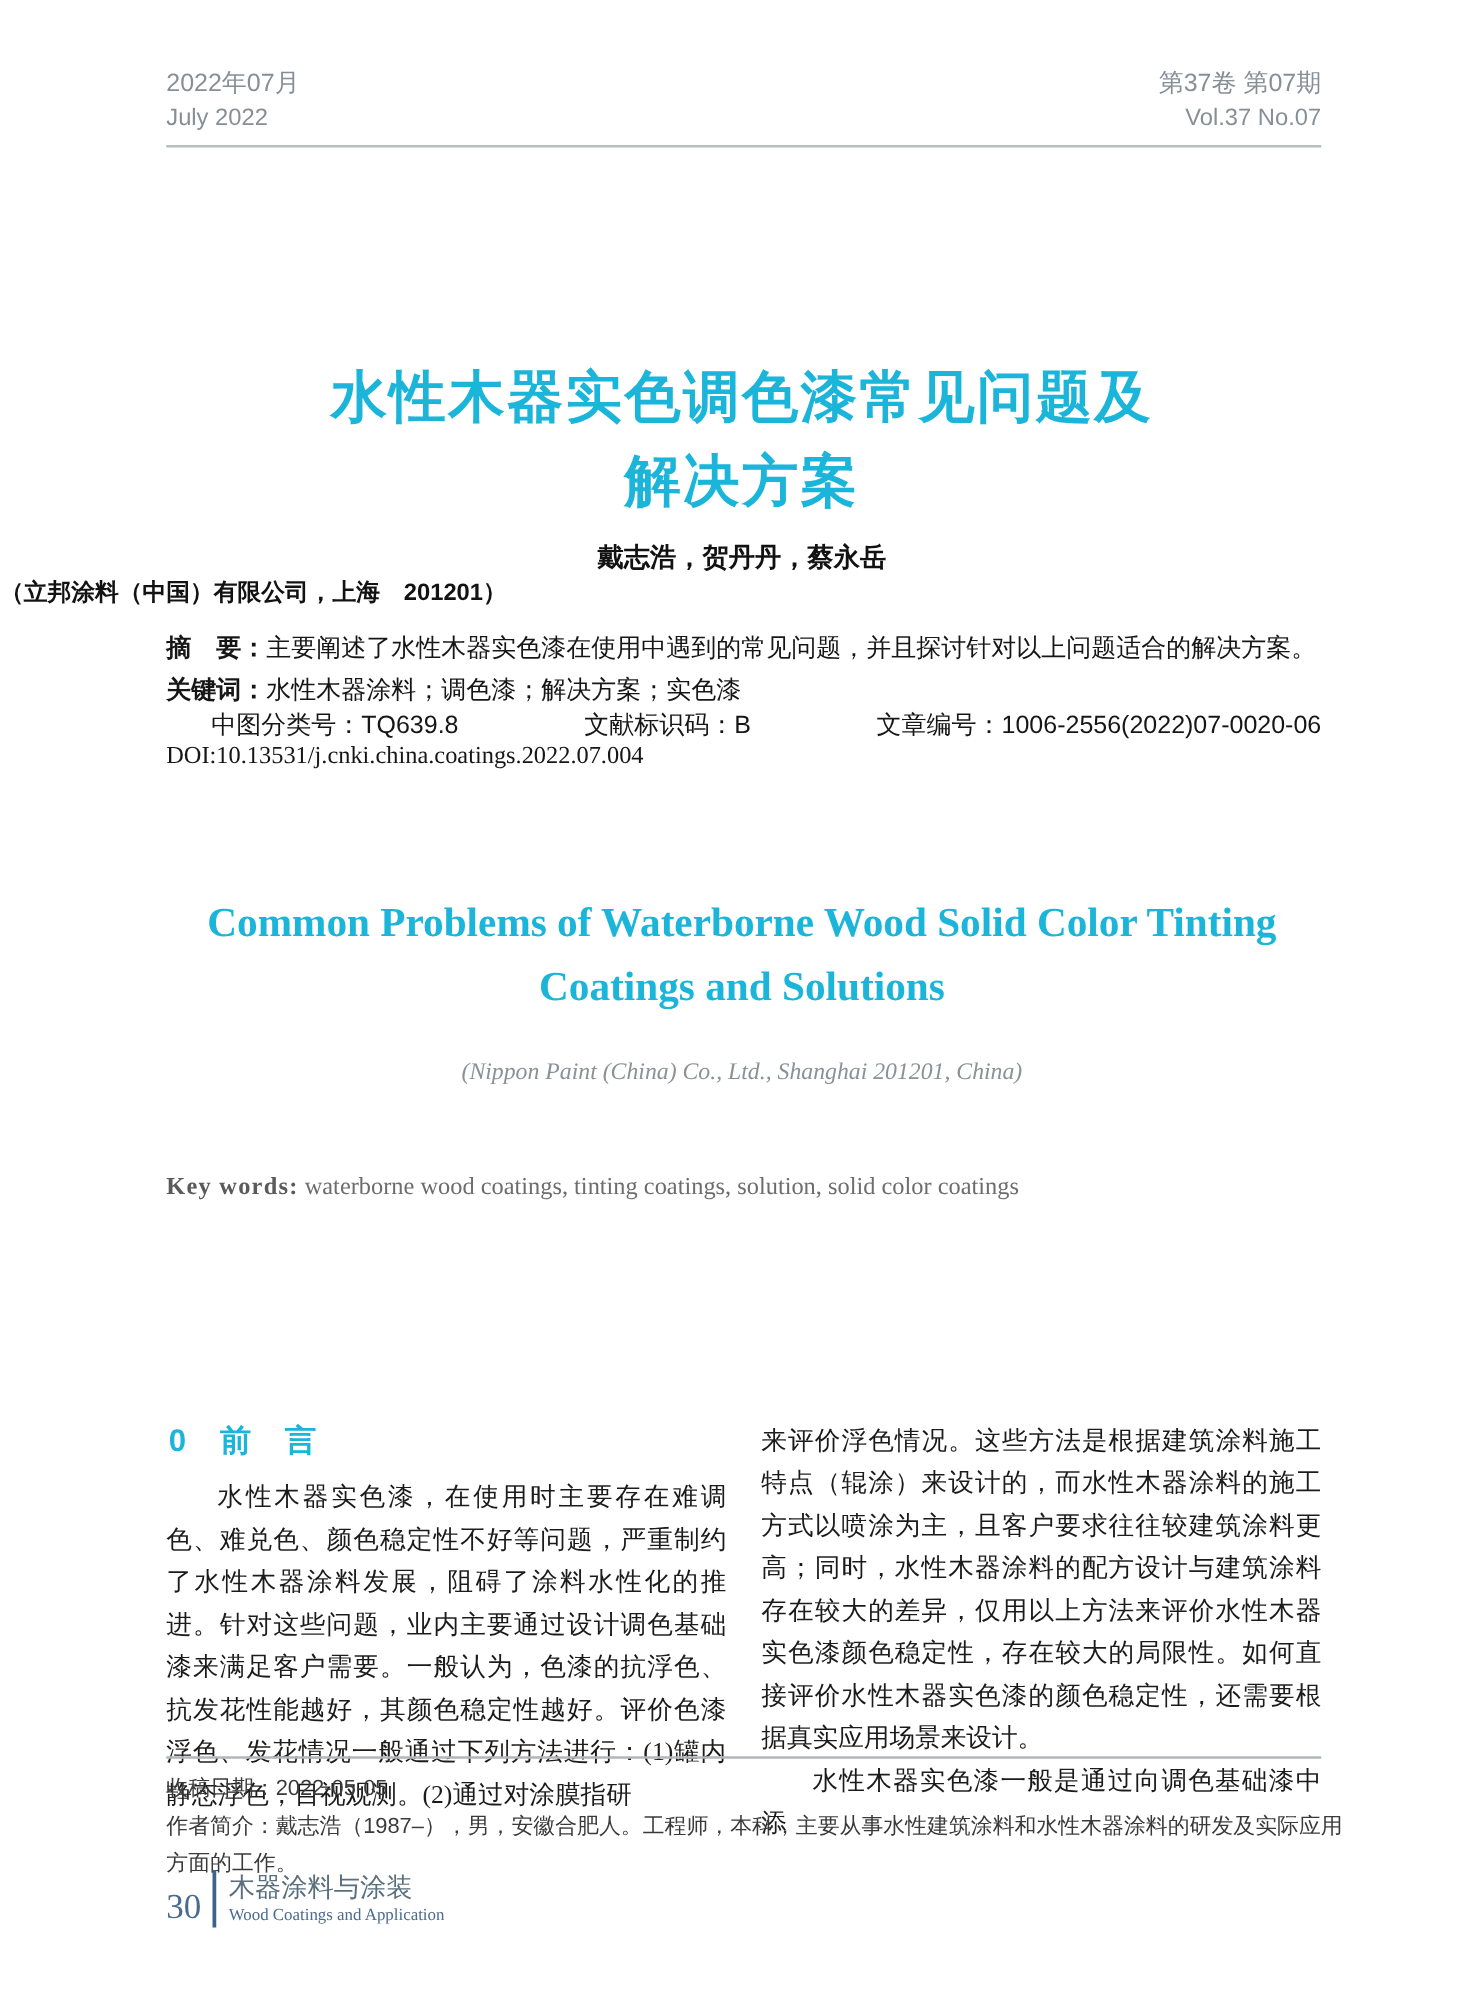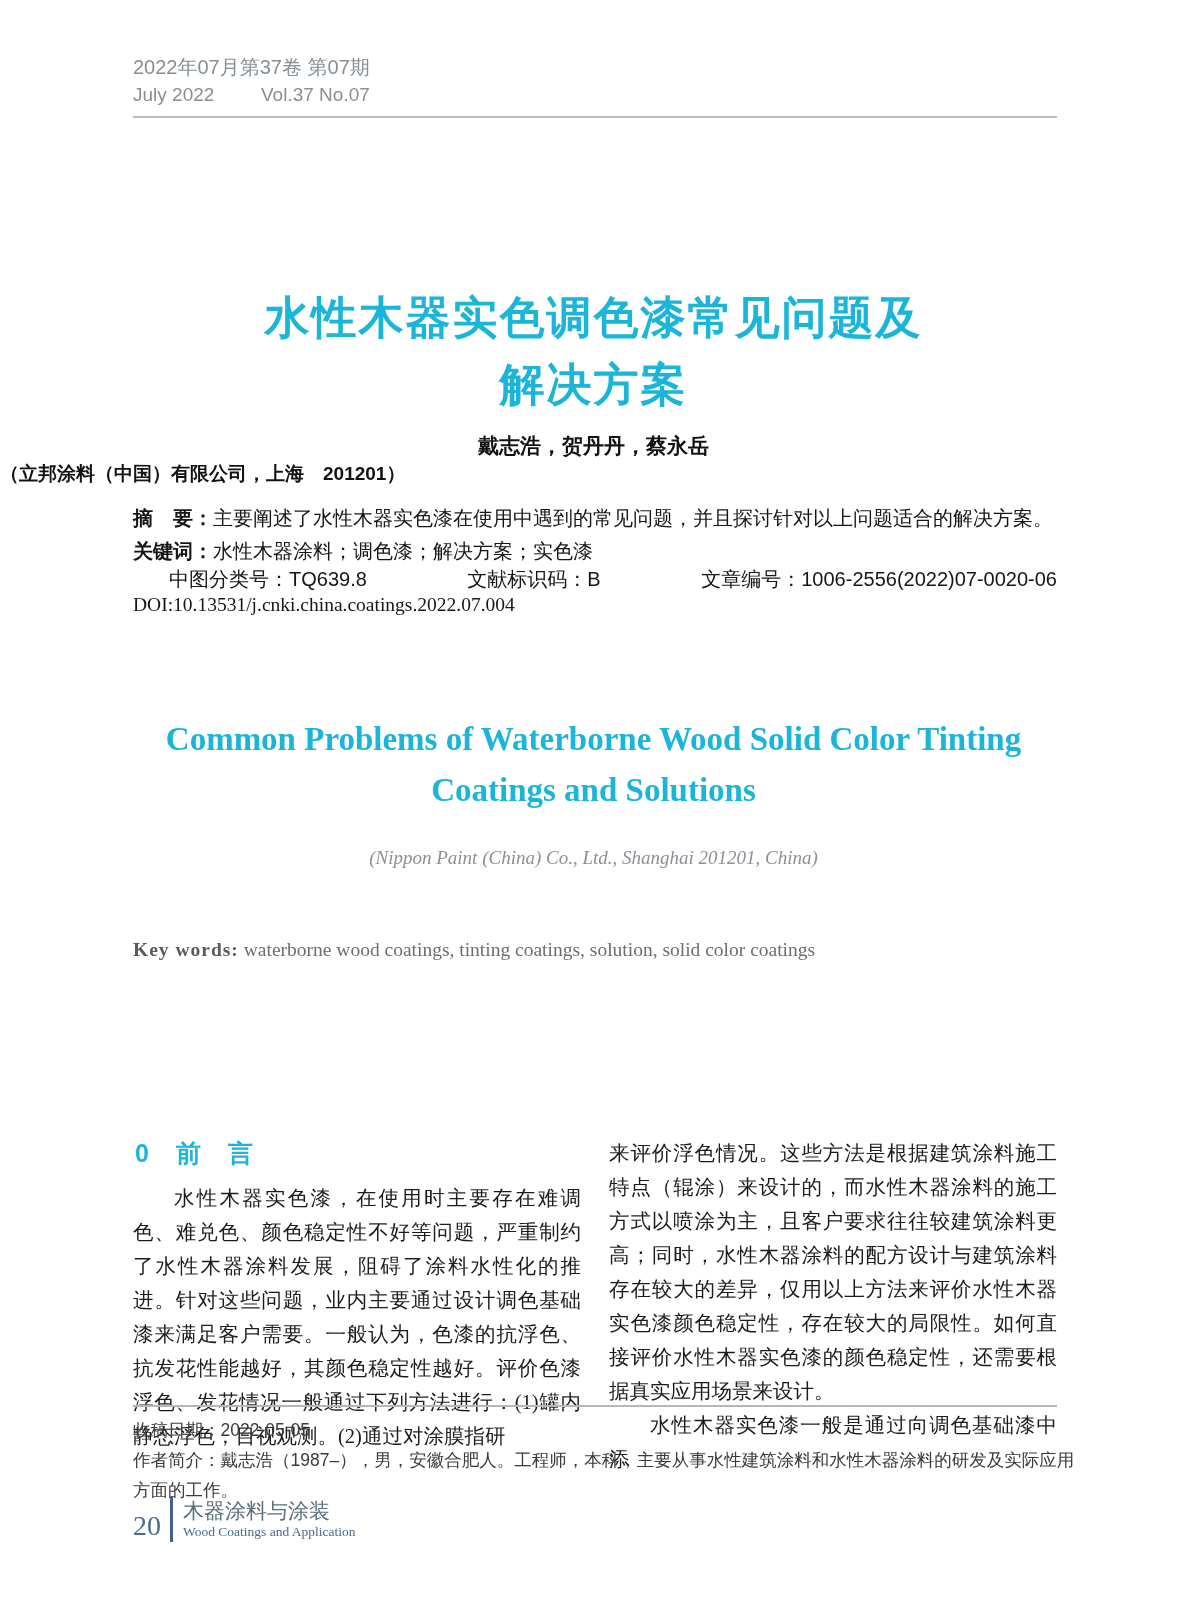--- a/index.html
+++ b/index.html
@@ -12,21 +12,21 @@
   }
   *{box-sizing:border-box;}
   html,body{margin:0;padding:0;background:#ffffff;}
   .page{
     position:relative;width:1187px;height:1600px;background:#ffffff;
     font-family:"Liberation Serif",serif;color:#1c1c1c;overflow:hidden;
   }
   
   .jheader{
     position:absolute;top:54px;left:133px;right:130px;
-    display:flex;justify-content:flex-start;
+    display:flex;justify-content:space-between;
     font-family:"Liberation Sans",sans-serif;color:var(--hdr-gray);
     font-size:19px;line-height:27px;
   }
   .jheader .zh{font-size:20px;}
   .jh-center{text-align:center;}
   .jh-center .zh{letter-spacing:9px;padding-left:9px;}
   .jh-right{text-align:right;}
   .header-rule{position:absolute;top:116px;left:133px;right:130px;height:2px;background:var(--rule-gray);}
   
   .title-zh{
@@ -151,21 +151,21 @@
     </div>
   </div>
 
   <div class="footnote-rule"></div>
   <div class="footnote">
     <p>收稿日期：2022-05-05</p>
     <p>作者简介：戴志浩（1987–），男，安徽合肥人。工程师，本科，主要从事水性建筑涂料和水性木器涂料的研发及实际应用方面的工作。</p>
   </div>
 
   <div class="pfooter">
-    <div class="pageno">20</div>
+    <div class="pageno">30</div>
     <div class="vbar"></div>
     <div>
       <div class="footer-zh">木器涂料与涂装</div>
       <div class="footer-en">Wood Coatings and Application</div>
     </div>
   </div>
 
 </div>
 
 </body></html>

